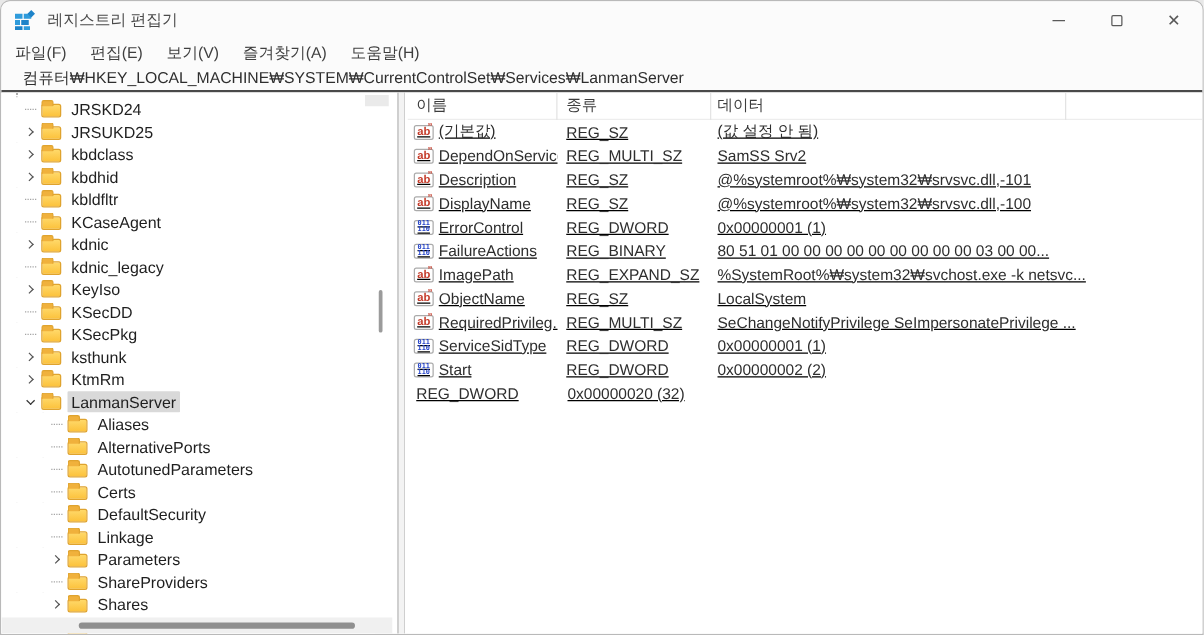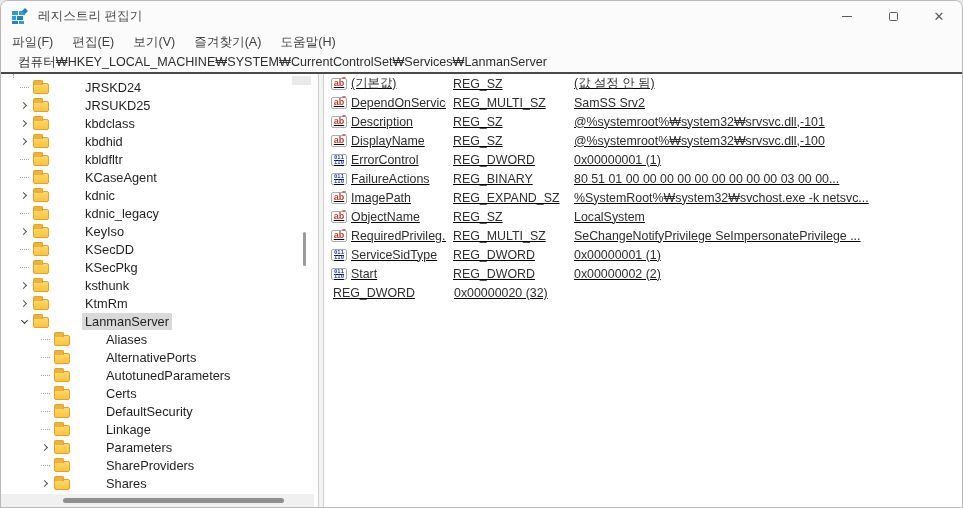--- a/index.html
+++ b/index.html
@@ -42,21 +42,21 @@
   .trow.d1 { padding-left: 37px; }
   .slot { width: 14px; flex: none; display: flex; align-items: center; justify-content: center; }
   .chev { display: block; width: 5px; height: 5px; border-right: 1.4px solid #545454; border-bottom: 1.4px solid #545454; }
   .chev.r { transform: rotate(-45deg); margin-left: -2px; }
   .chev.d { transform: rotate(45deg); margin-top: -2px; border-color: #333; }
   .conn { display: block; width: 9px; height: 0; border-bottom: 1px dotted #a5a5a5; }
   .folder { width: 16px; height: 11px; flex: none; margin: 3px 5px 0 2px; position: relative;
             background: linear-gradient(#ffd96a, #fcc23c); border: 1px solid #dfa32e; border-radius: 2px; }
   .folder::before { content: ""; position: absolute; left: -1px; top: -4px; width: 8px; height: 4px;
             background: #f0b13c; border: 1px solid #dfa32e; border-bottom: none; border-radius: 2px 2px 0 0; }
-  .tlabel { font-size: 12.8px; color: #1f1f1f; padding: 1px 3px; border-radius: 1px; margin-left: 28px; }
+  .tlabel { font-size: 12.8px; color: #1f1f1f; padding: 1px 3px; border-radius: 1px; }
   .trow.sel .tlabel { background: #d9d9d9; }
 
   .vscroll-top { position: absolute; left: 291px; top: 2px; width: 19px; height: 9px; background: #eaeaea; }
   .vscroll-thumb { position: absolute; left: 302px; top: 158px; width: 3px; height: 34px; background: #9b9b9b; border-radius: 2px; }
   .hscroll { position: absolute; left: 0; right: 0; bottom: 0; height: 13px; background: #f0f0f0; }
   .hscroll-thumb { position: absolute; left: 62px; top: 4px; width: 221px; height: 5px; background: #8f8f8f; border-radius: 2.5px; }
 
   
   .splitter { width: 12px; flex: none; cursor: col-resize;
               background: linear-gradient(to right, #fff 4px, #cfcfcf 4px, #cfcfcf 5px, #f3f3f3 5px, #f3f3f3 9px, #cfcfcf 9px, #cfcfcf 10px, #fff 10px); }
@@ -307,20 +307,26 @@
       <div class="vscroll-top"></div>
       <div class="vscroll-thumb"></div>
       <div class="hscroll">
         <div class="hscroll-thumb"></div>
       </div>
     </div>
 
     <div class="splitter"></div>
 
     <div class="listpane">
+      <div class="lheader">
+        <div class="hcell c-name">이름</div>
+        <div class="hcell c-type">종류</div>
+        <div class="hcell c-data">데이터</div>
+        <div class="hcell c-fill"></div>
+      </div>
       <div id="rows">
           <div class="lrow">
             <div class="cell c-name">
               <span class="vicon vab"></span>
               <span>(기본값)</span>
             </div>
             <div class="cell c-type">REG_SZ</div>
             <div class="cell c-data">(값 설정 안 됨)</div>
           </div>
           <div class="lrow">

